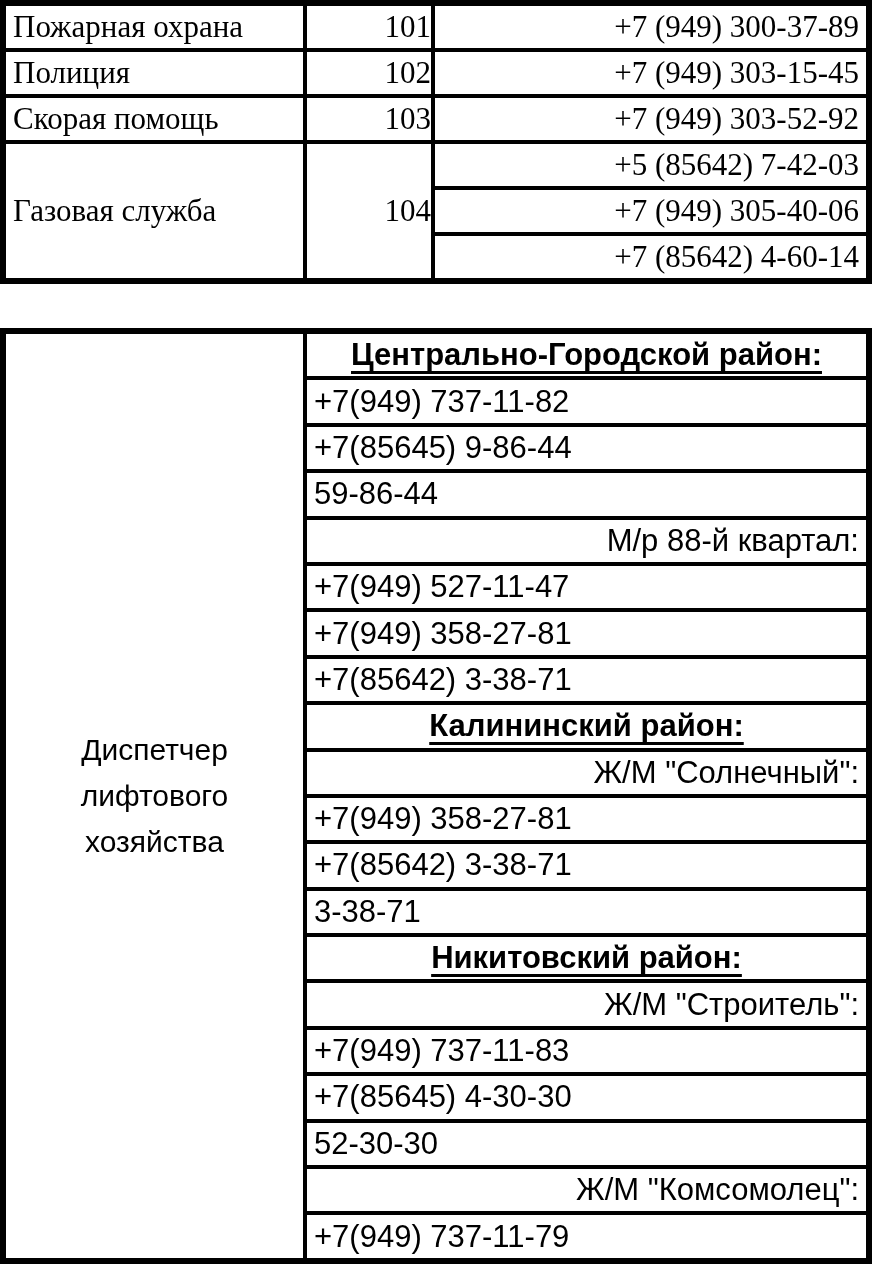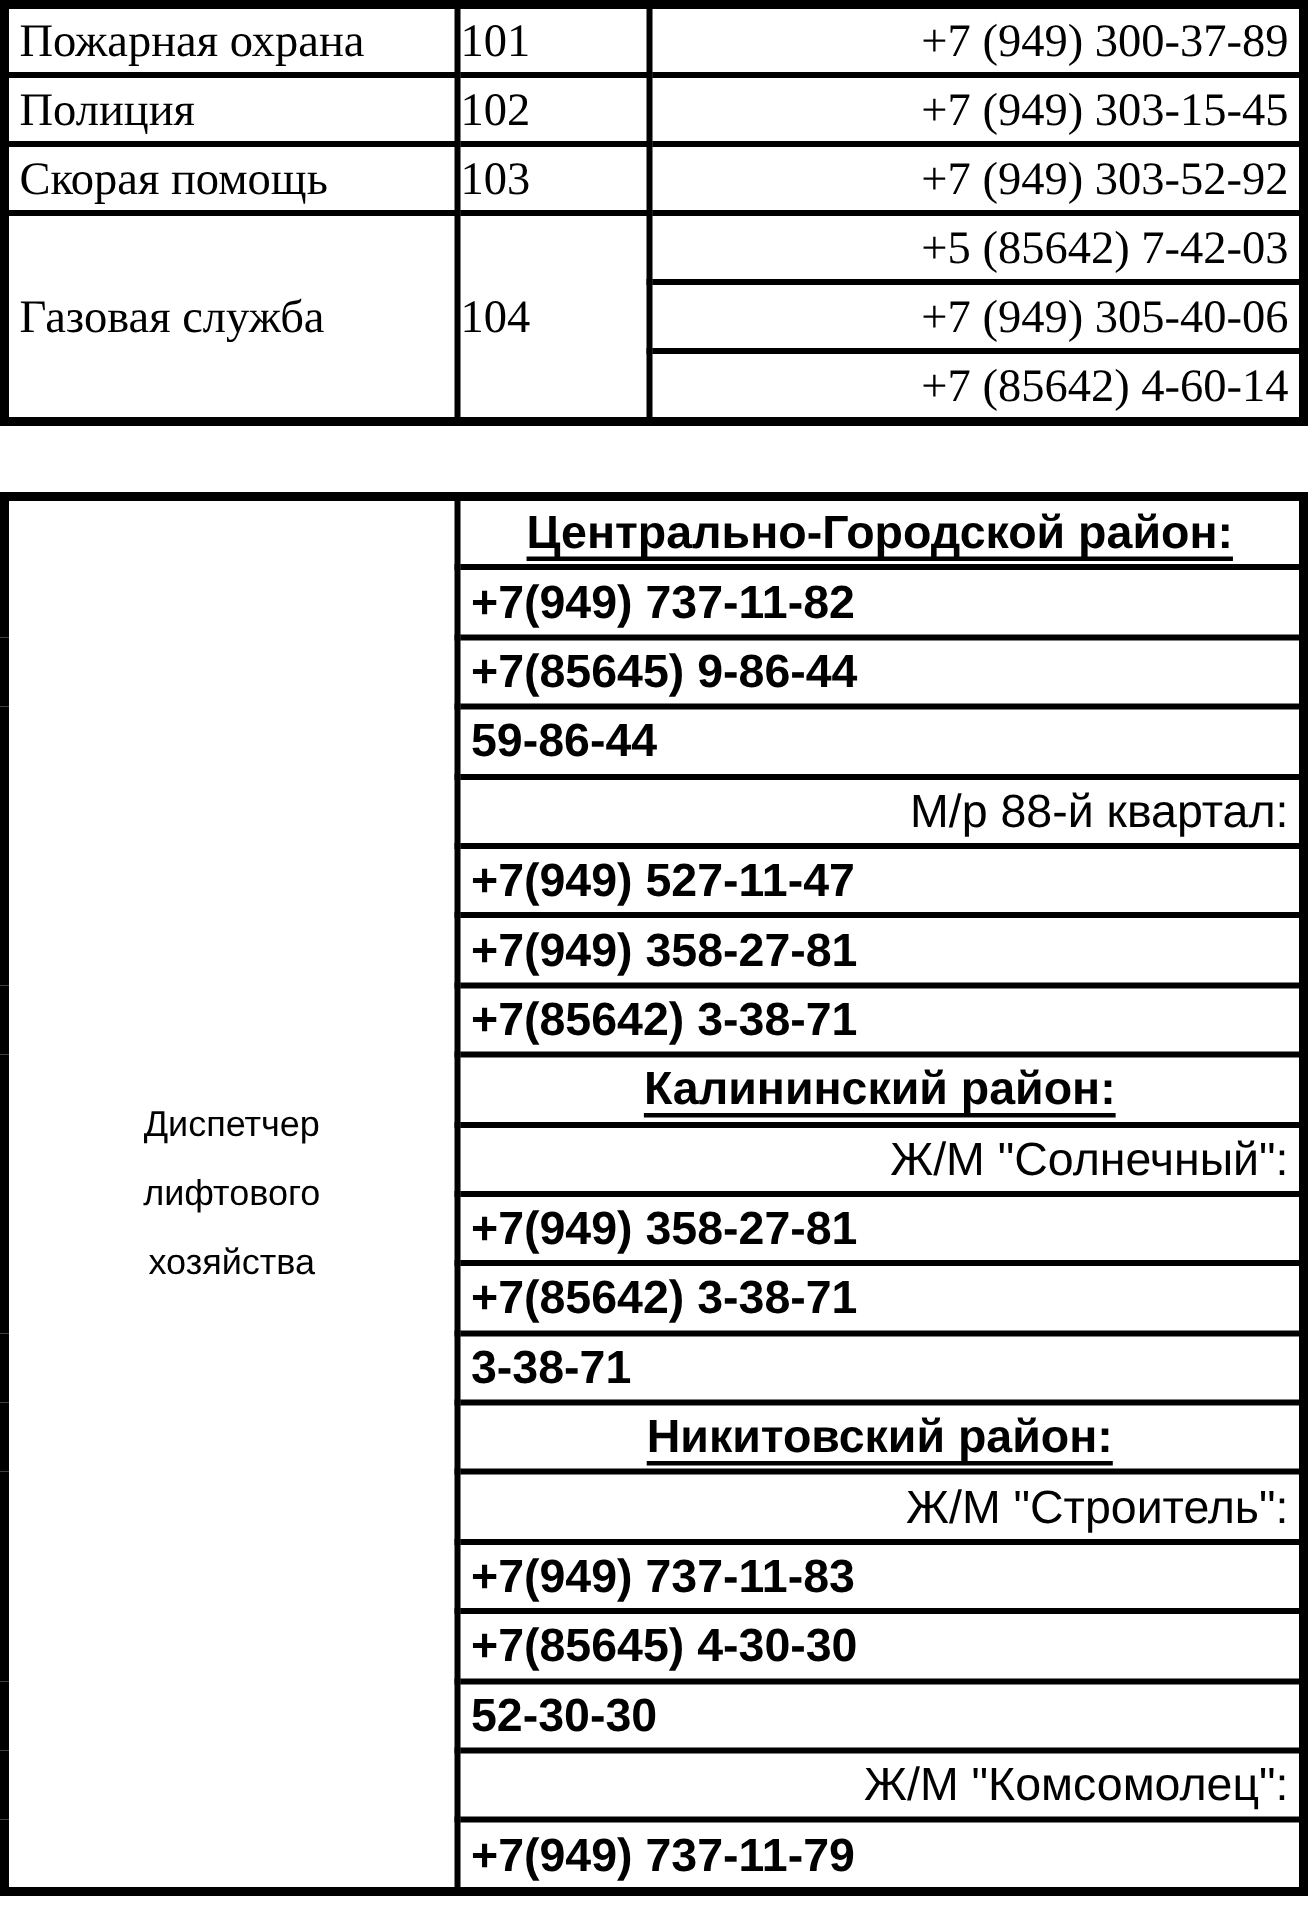--- a/index.html
+++ b/index.html
@@ -29,54 +29,53 @@
   }
   
   #emergency-table {
     border: 6px solid #000000;
   }
   #emergency-table td {
     height: 42px;
     font-family: Liberation Serif, serif;
   }
   #emergency-table .svc  { text-align: left; }
-  #emergency-table .code { text-align: left; padding: 0; }
+  #emergency-table .code { text-align: right; padding: 0; }
   #emergency-table .tel  { text-align: right; }
   
   #dispatcher-table {
     margin-top: 44px;
     border: 6px solid #000000;
   }
   #dispatcher-table td {
     height: 42.4px;
   }
   .left-cell {
     text-align: center;
     vertical-align: middle;
     padding: 0;
   }
   .left-cell div {
     line-height: 46px;
-    font-size: 24px;
+    font-size: 30px;
     text-align: center;
   }
   .district {
     font-weight: bold;
     text-align: center;
     text-decoration: underline;
     text-decoration-thickness: 3px;
     text-underline-offset: 6px;
     margin-top: 25px;
   }
   .area {
     text-align: right;
   }
   .phone {
     text-align: left;
-    font-weight: bold;
   }
 </style>
 </head>
 <body>
 
 <table id="emergency-table">
   <colgroup>
     <col style="width:302px">
     <col style="width:128px">
     <col>

